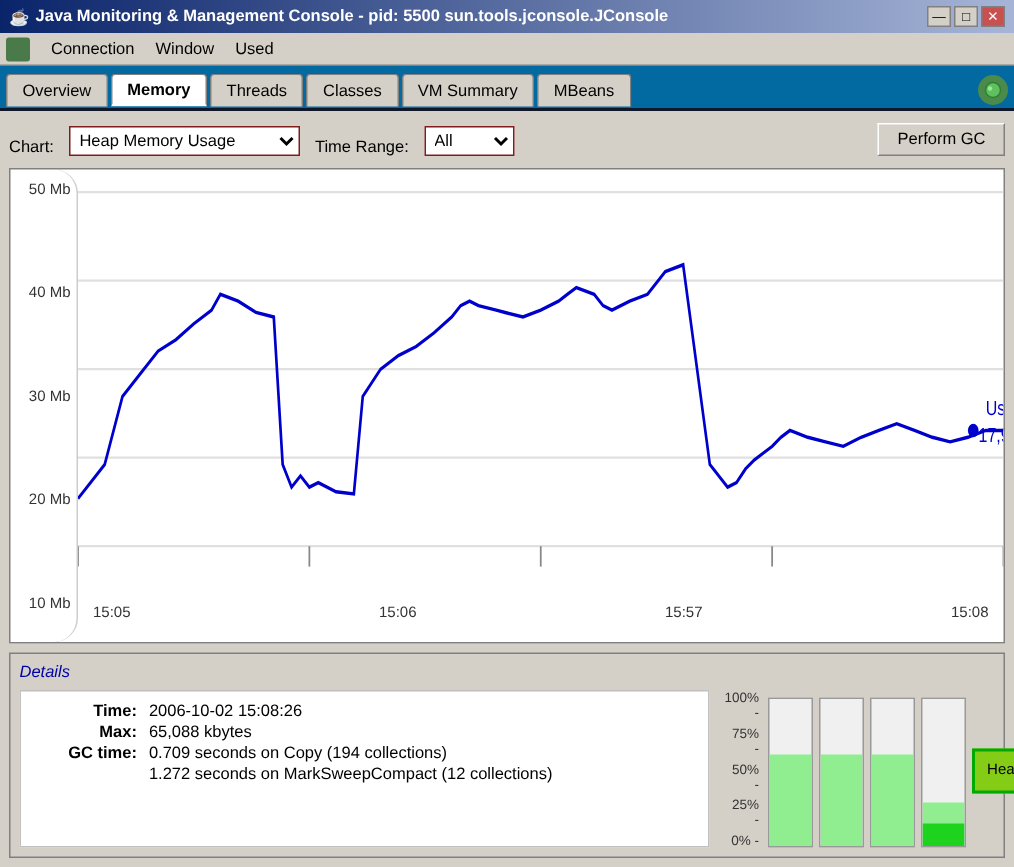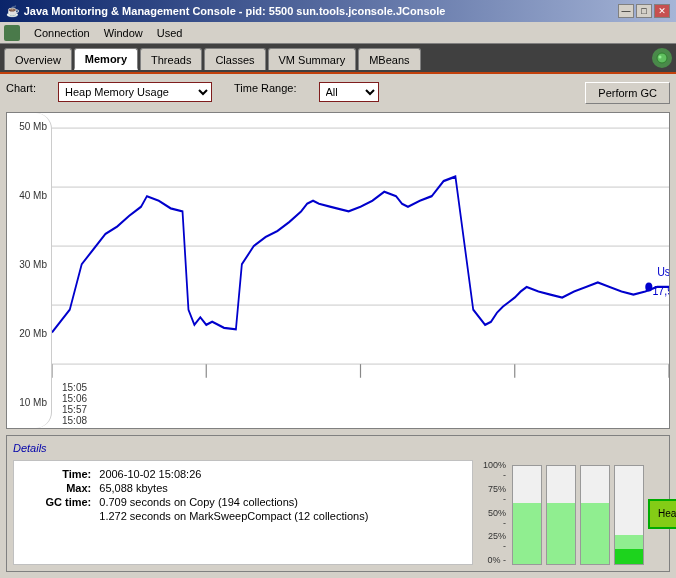--- a/index.html
+++ b/index.html
@@ -65,25 +65,25 @@
       margin-right: 6px;
     }
     .menu-item {
       padding: 2px 6px;
       cursor: pointer;
       font-size: 11px;
     }
 
     
     .tab-bar {
-      background: #404040;
-      display: flex;
-      align-items: flex-start;
+      background: #0369a1;
+      display: flex;
+      align-items: center;
       padding: 4px 4px 0 4px;
-      border-bottom: 2px solid #c2410c;
+      border-bottom: 2px solid #0f172a;
       height: 30px;
     }
     .tab {
       padding: 3px 10px;
       border: 1px solid #808080;
       border-bottom: none;
       background: #d4d0c8;
       cursor: pointer;
       font-size: 11px;
       margin-right: 2px;
@@ -115,22 +115,22 @@
       padding: 6px;
       height: calc(578px - 22px - 22px - 30px);
       display: flex;
       flex-direction: column;
       gap: 6px;
     }
 
     
     .toolbar-row {
       display: flex;
-      align-items: flex-start;
-      gap: 22px;
+      align-items: flex-end;
+      gap: 10px;
       padding: 2px 0;
     }
     .toolbar-label {
       font-size: 11px;
     }
     .toolbar-select {
       border: 1px solid #7f1d1d;
       background: white;
       font-size: 11px;
       padding: 1px 2px;
@@ -177,29 +177,28 @@
     }
 
     .chart-main {
       flex: 1;
       position: relative;
       padding-bottom: 20px;
     }
 
     .chart-x-labels {
       position: absolute;
-      bottom: 2px;
+      bottom: 14px;
       left: 0;
       right: 0;
       display: flex;
       justify-content: space-between;
       padding: 0 10px;
       font-size: 10px;
       color: #333;
-      flex-direction: column;
     }
 
     
     .details-panel {
       background: #d4d0c8;
       border: 1px solid #808080;
       padding: 6px;
     }
     .details-title {
       font-size: 11px;

